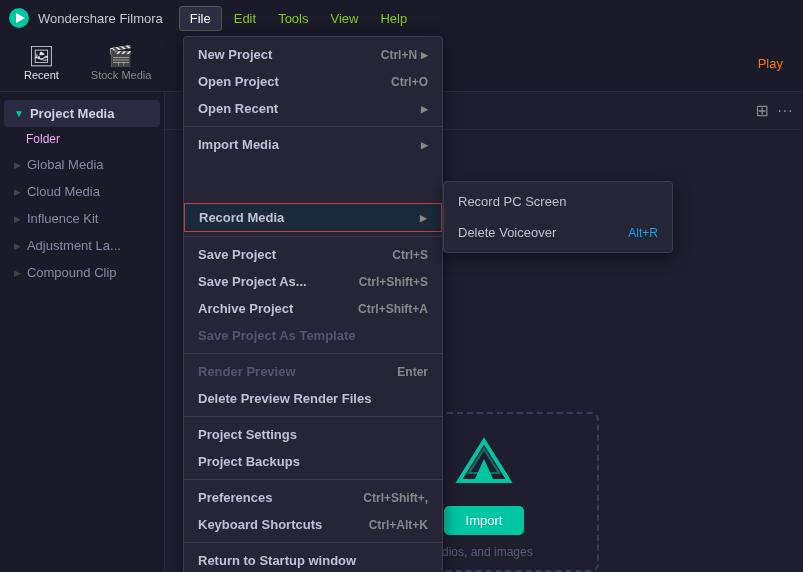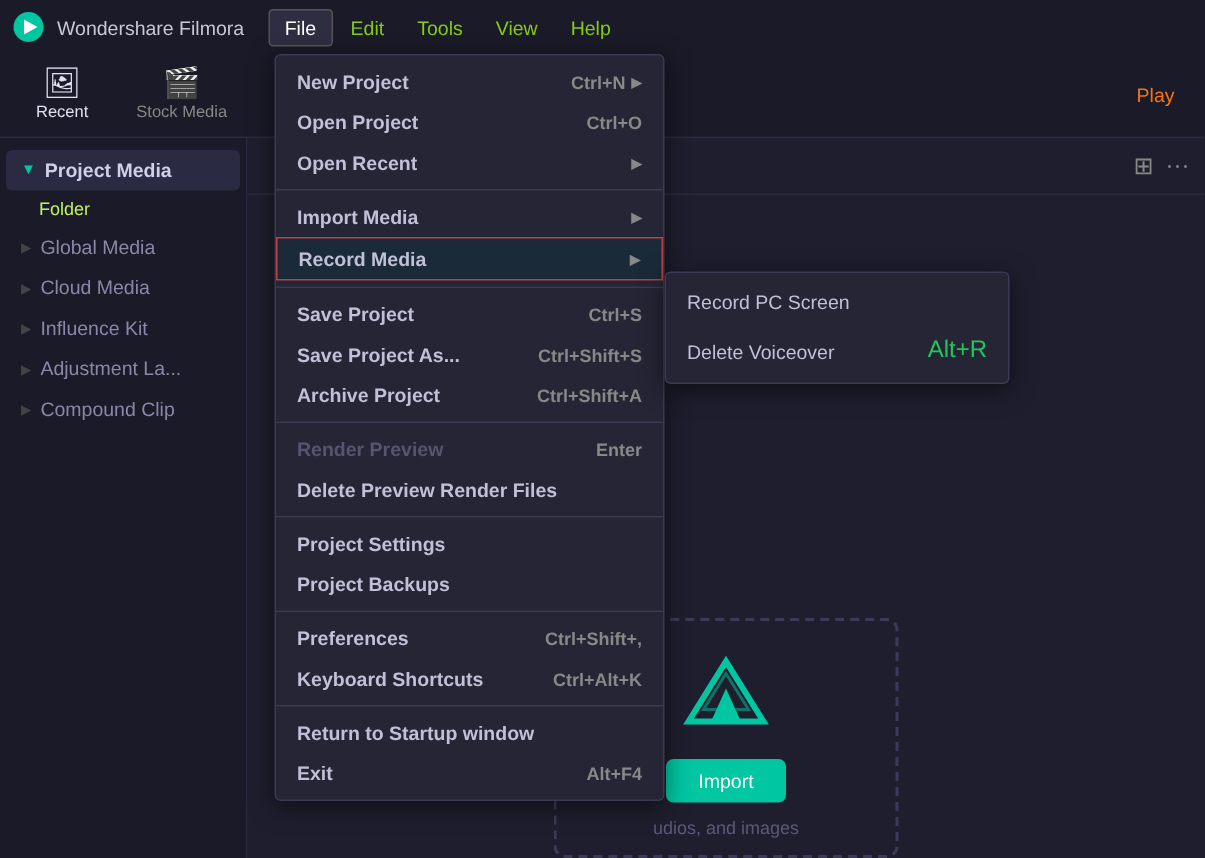--- a/index.html
+++ b/index.html
@@ -110,21 +110,21 @@
     .sidebar-arrow {
       font-size: 10px;
       margin-right: 6px;
       color: #00c6a2;
     }
     .sidebar-sub-item {
       display: flex;
       align-items: center;
       padding: 5px 10px 5px 22px;
       font-size: 12px;
-      color: #bef264;
+      color: #f0abfc;
       cursor: pointer;
       margin: 0 4px;
       border-radius: 4px;
     }
     .sidebar-item {
       display: flex;
       align-items: center;
       padding: 6px 10px;
       font-size: 13px;
       color: #8888a8;
@@ -205,20 +205,21 @@
       padding: 6px 14px;
       font-size: 13px;
       color: #c0c0d8;
       cursor: pointer;
       position: relative;
       font-weight: bold;
     }
     .menu-dropdown-item.active {
       background: #1a4a60;
       border: 1.5px solid #e05050;
+      margin-top: 45px;
     }
     .menu-dropdown-item .shortcut {
       margin-left: auto;
       color: #888;
       font-size: 12px;
     }
     .menu-dropdown-item.disabled { color: #555570; cursor: default; }
     .menu-sep {
       height: 1px;
       background: #3a3a52;
@@ -247,22 +248,22 @@
     .record-submenu-item {
       display: flex;
       align-items: center;
       padding: 8px 14px;
       font-size: 13px;
       color: #c0c0d8;
       cursor: pointer;
     }
     .record-submenu-item .shortcut {
       margin-left: auto;
-      color: #22c55e;
-      font-size: 16px;
+      color: #0ea5e9;
+      font-size: 12px;
     }
 
     .dashed-box {
       border: 2px dashed #3a3a5a;
       border-radius: 8px;
       width: 230px;
       height: 160px;
       display: flex;
       flex-direction: column;
       align-items: center;
@@ -409,20 +410,23 @@
     <div class="menu-dropdown-item">
       <span>Save Project As...</span>
       <span class="shortcut">Ctrl+Shift+S</span>
     </div>
 
     <div class="menu-dropdown-item">
       <span>Archive Project</span>
       <span class="shortcut">Ctrl+Shift+A</span>
     </div>
 
+    <div class="menu-dropdown-item disabled">
+      <span>Save Project As Template</span>
+    </div>
     <div class="menu-sep"></div>
 
     <div class="menu-dropdown-item disabled">
       <span>Render Preview</span>
       <span class="shortcut">Enter</span>
     </div>
 
     <div class="menu-dropdown-item">
       <span>Delete Preview Render Files</span>
     </div>

